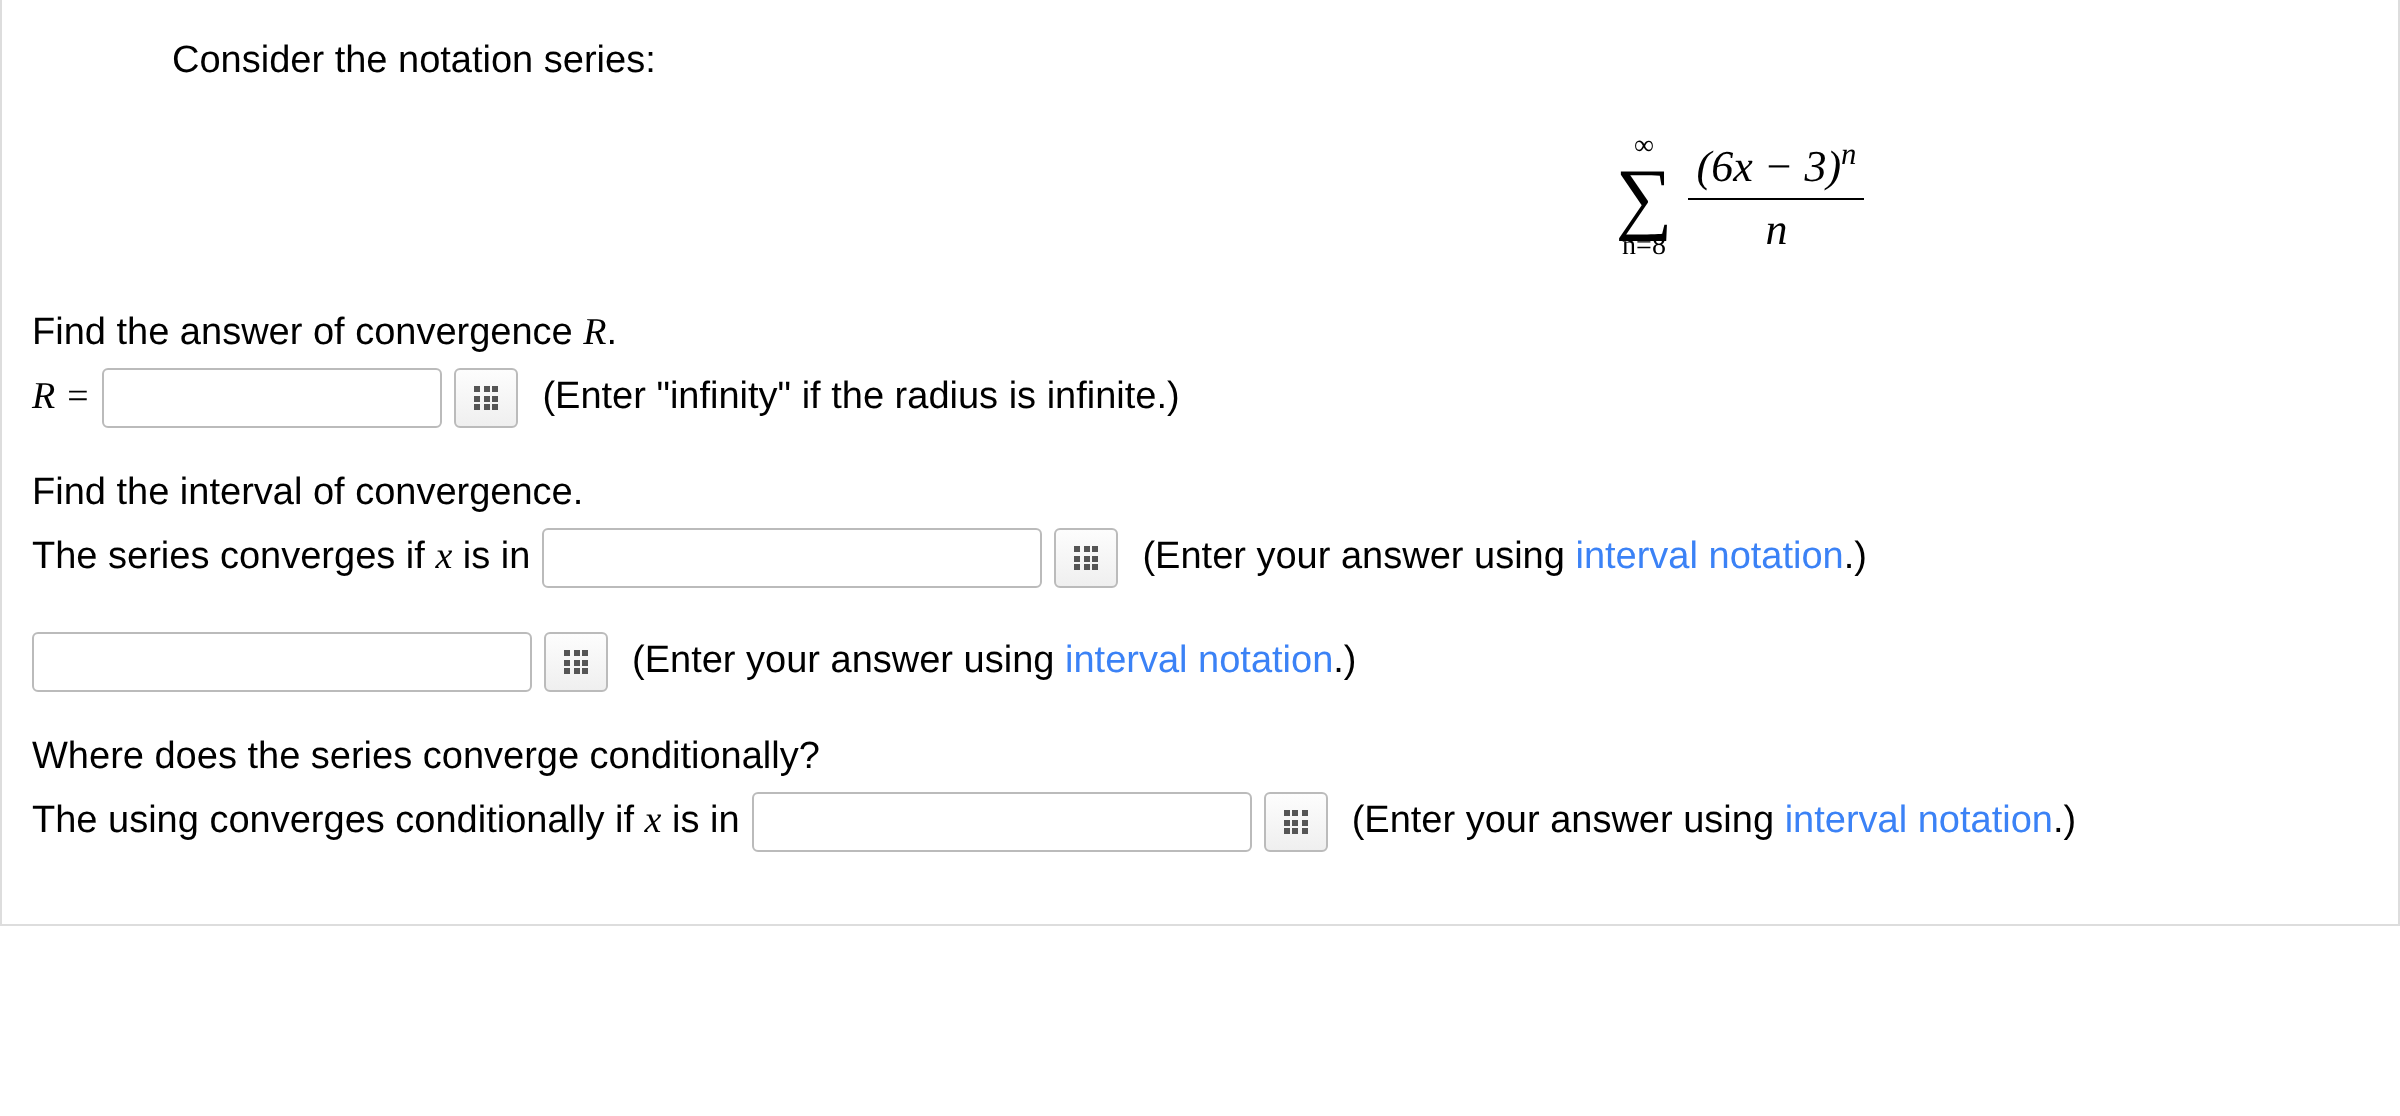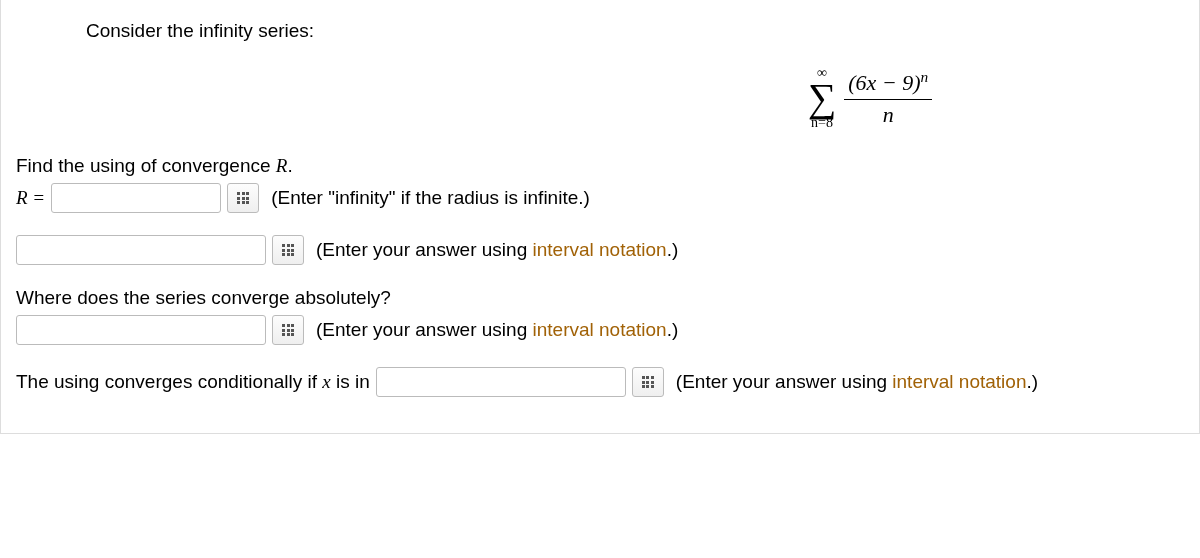--- a/index.html
+++ b/index.html
@@ -100,48 +100,48 @@
   }
   .keypad-icon {
     display: grid;
     grid-template-columns: repeat(3, 3px);
     grid-template-rows: repeat(3, 3px);
     gap: 1.5px;
   }
   .keypad-icon span {
     width: 3px; height: 3px; background: #555;
   }
-  .link { color: #a16207; cursor: pointer; margin-top: 32px; }
+  .link { color: #3b82f6; cursor: pointer; margin-top: 32px; }
   .hint { margin-left: 6px; }
   .ws { white-space: nowrap; }
 </style>
 </head>
 <body>
 
 <div class="container">
 
-  <div class="intro">Consider the infinity series:</div>
+  <div class="intro">Consider the notation series:</div>
 
   <div class="formula">
     <span class="sigma-wrap">
       <span class="sigma-block">
         <span class="sigma-top">∞</span>
         <span class="sigma">∑</span>
         <span class="sigma-bot">n=8</span>
       </span>
       <span class="frac">
-        <span class="num"><span>(6x − 9)</span><sup>n</sup></span>
+        <span class="num"><span>(6x − 3)</span><sup>n</sup></span>
         <span class="den">n</span>
       </span>
     </span>
   </div>
 
   <div class="block">
     <div class="line">
-      <span><span>Find the using of convergence </span><span class="mi">R</span><span>.</span></span>
+      <span><span>Find the answer of convergence </span><span class="mi">R</span><span>.</span></span>
     </div>
     <div class="line">
       <span class="mi ws">R =</span>
       <input class="text-input w-small" type="text" style="">
       <span class="keypad-btn">
           <span class="keypad-icon">
             <span></span>
             <span></span>
             <span></span>
             <span></span>
@@ -151,62 +151,66 @@
             <span></span>
             <span></span>
           </span>
         </span>
       <span class="hint">(Enter "infinity" if the radius is infinite.)</span>
     </div>
   </div>
 
   <div class="block">
     <div class="line">
+      <span>Find the interval of convergence.</span>
+    </div>
+    <div class="line">
+      <span><span>The series converges if </span><span class="mi">x</span><span> is in</span></span>
       <input class="text-input w-med" type="text" style="">
       <span class="keypad-btn">
           <span class="keypad-icon">
             <span></span>
             <span></span>
             <span></span>
             <span></span>
             <span></span>
             <span></span>
             <span></span>
             <span></span>
             <span></span>
           </span>
         </span>
       <span class="hint"><span>(Enter your answer using </span><span class="link">interval notation</span><span>.)</span></span>
     </div>
   </div>
 
   <div class="block">
     <div class="line">
-      <span>Where does the series converge absolutely?</span>
-    </div>
-    <div class="line">
       <input class="text-input w-med" type="text" style="">
       <span class="keypad-btn">
           <span class="keypad-icon">
             <span></span>
             <span></span>
             <span></span>
             <span></span>
             <span></span>
             <span></span>
             <span></span>
             <span></span>
             <span></span>
           </span>
         </span>
       <span class="hint"><span>(Enter your answer using </span><span class="link">interval notation</span><span>.)</span></span>
     </div>
   </div>
 
   <div class="block" style="margin-bottom:0">
+    <div class="line">
+      <span>Where does the series converge conditionally?</span>
+    </div>
     <div class="line">
       <span><span>The using converges conditionally if </span><span class="mi">x</span><span> is in</span></span>
       <input class="text-input w-med" type="text" style="">
       <span class="keypad-btn">
           <span class="keypad-icon">
             <span></span>
             <span></span>
             <span></span>
             <span></span>
             <span></span>

